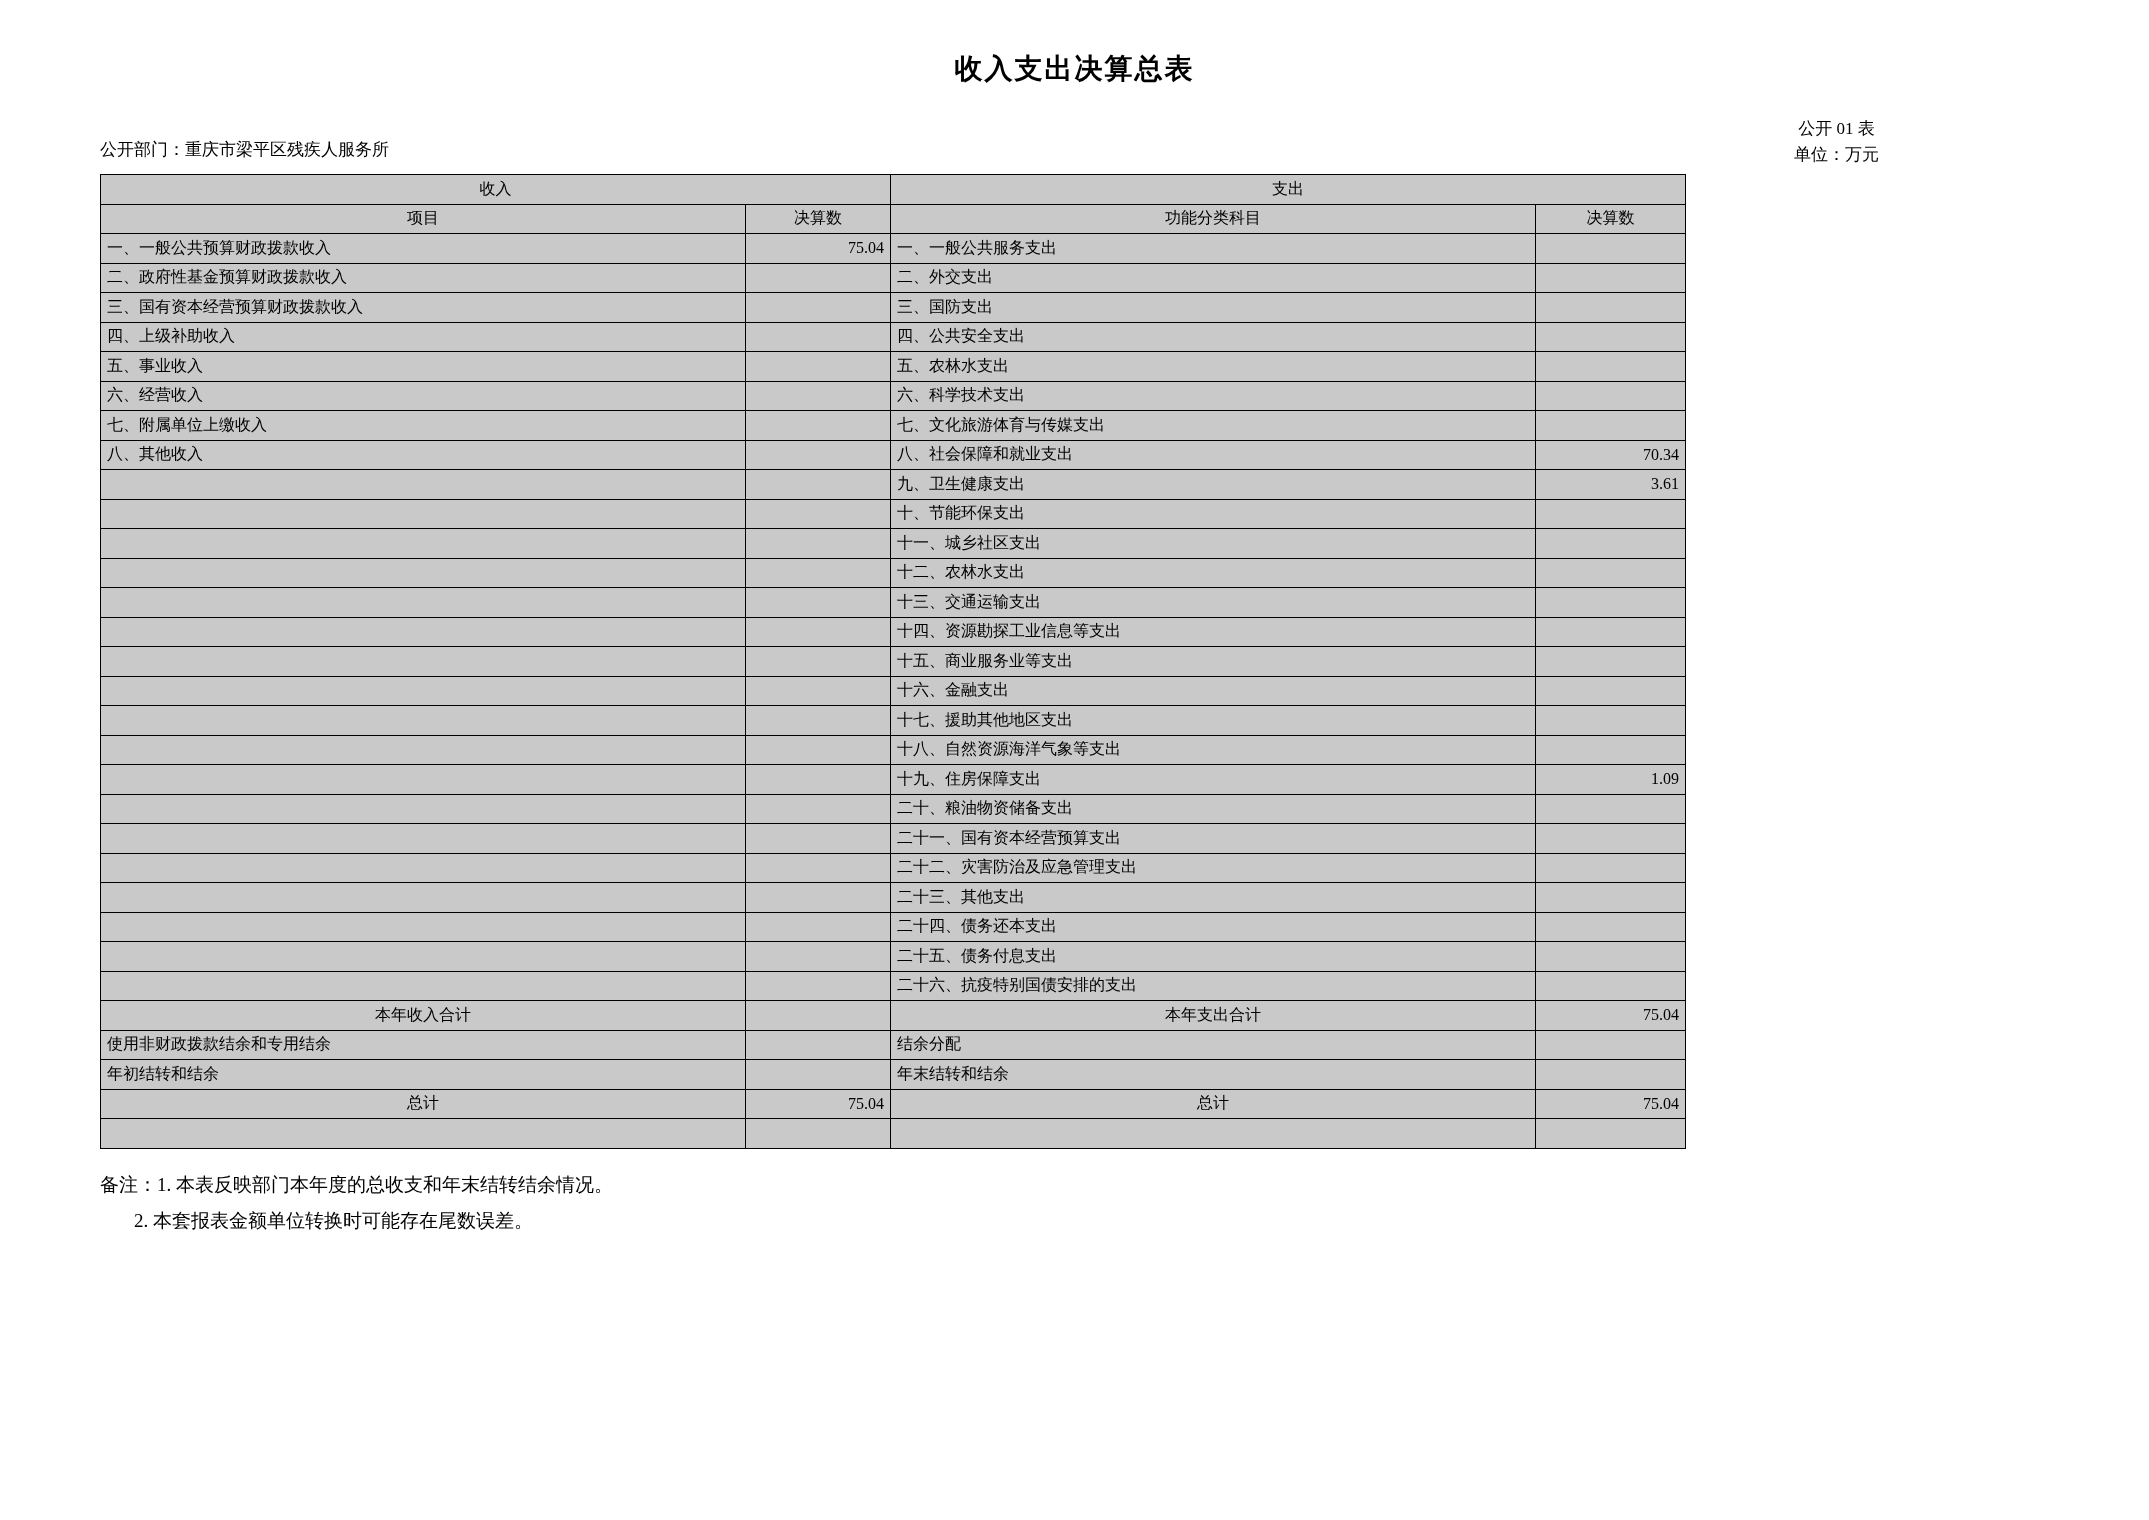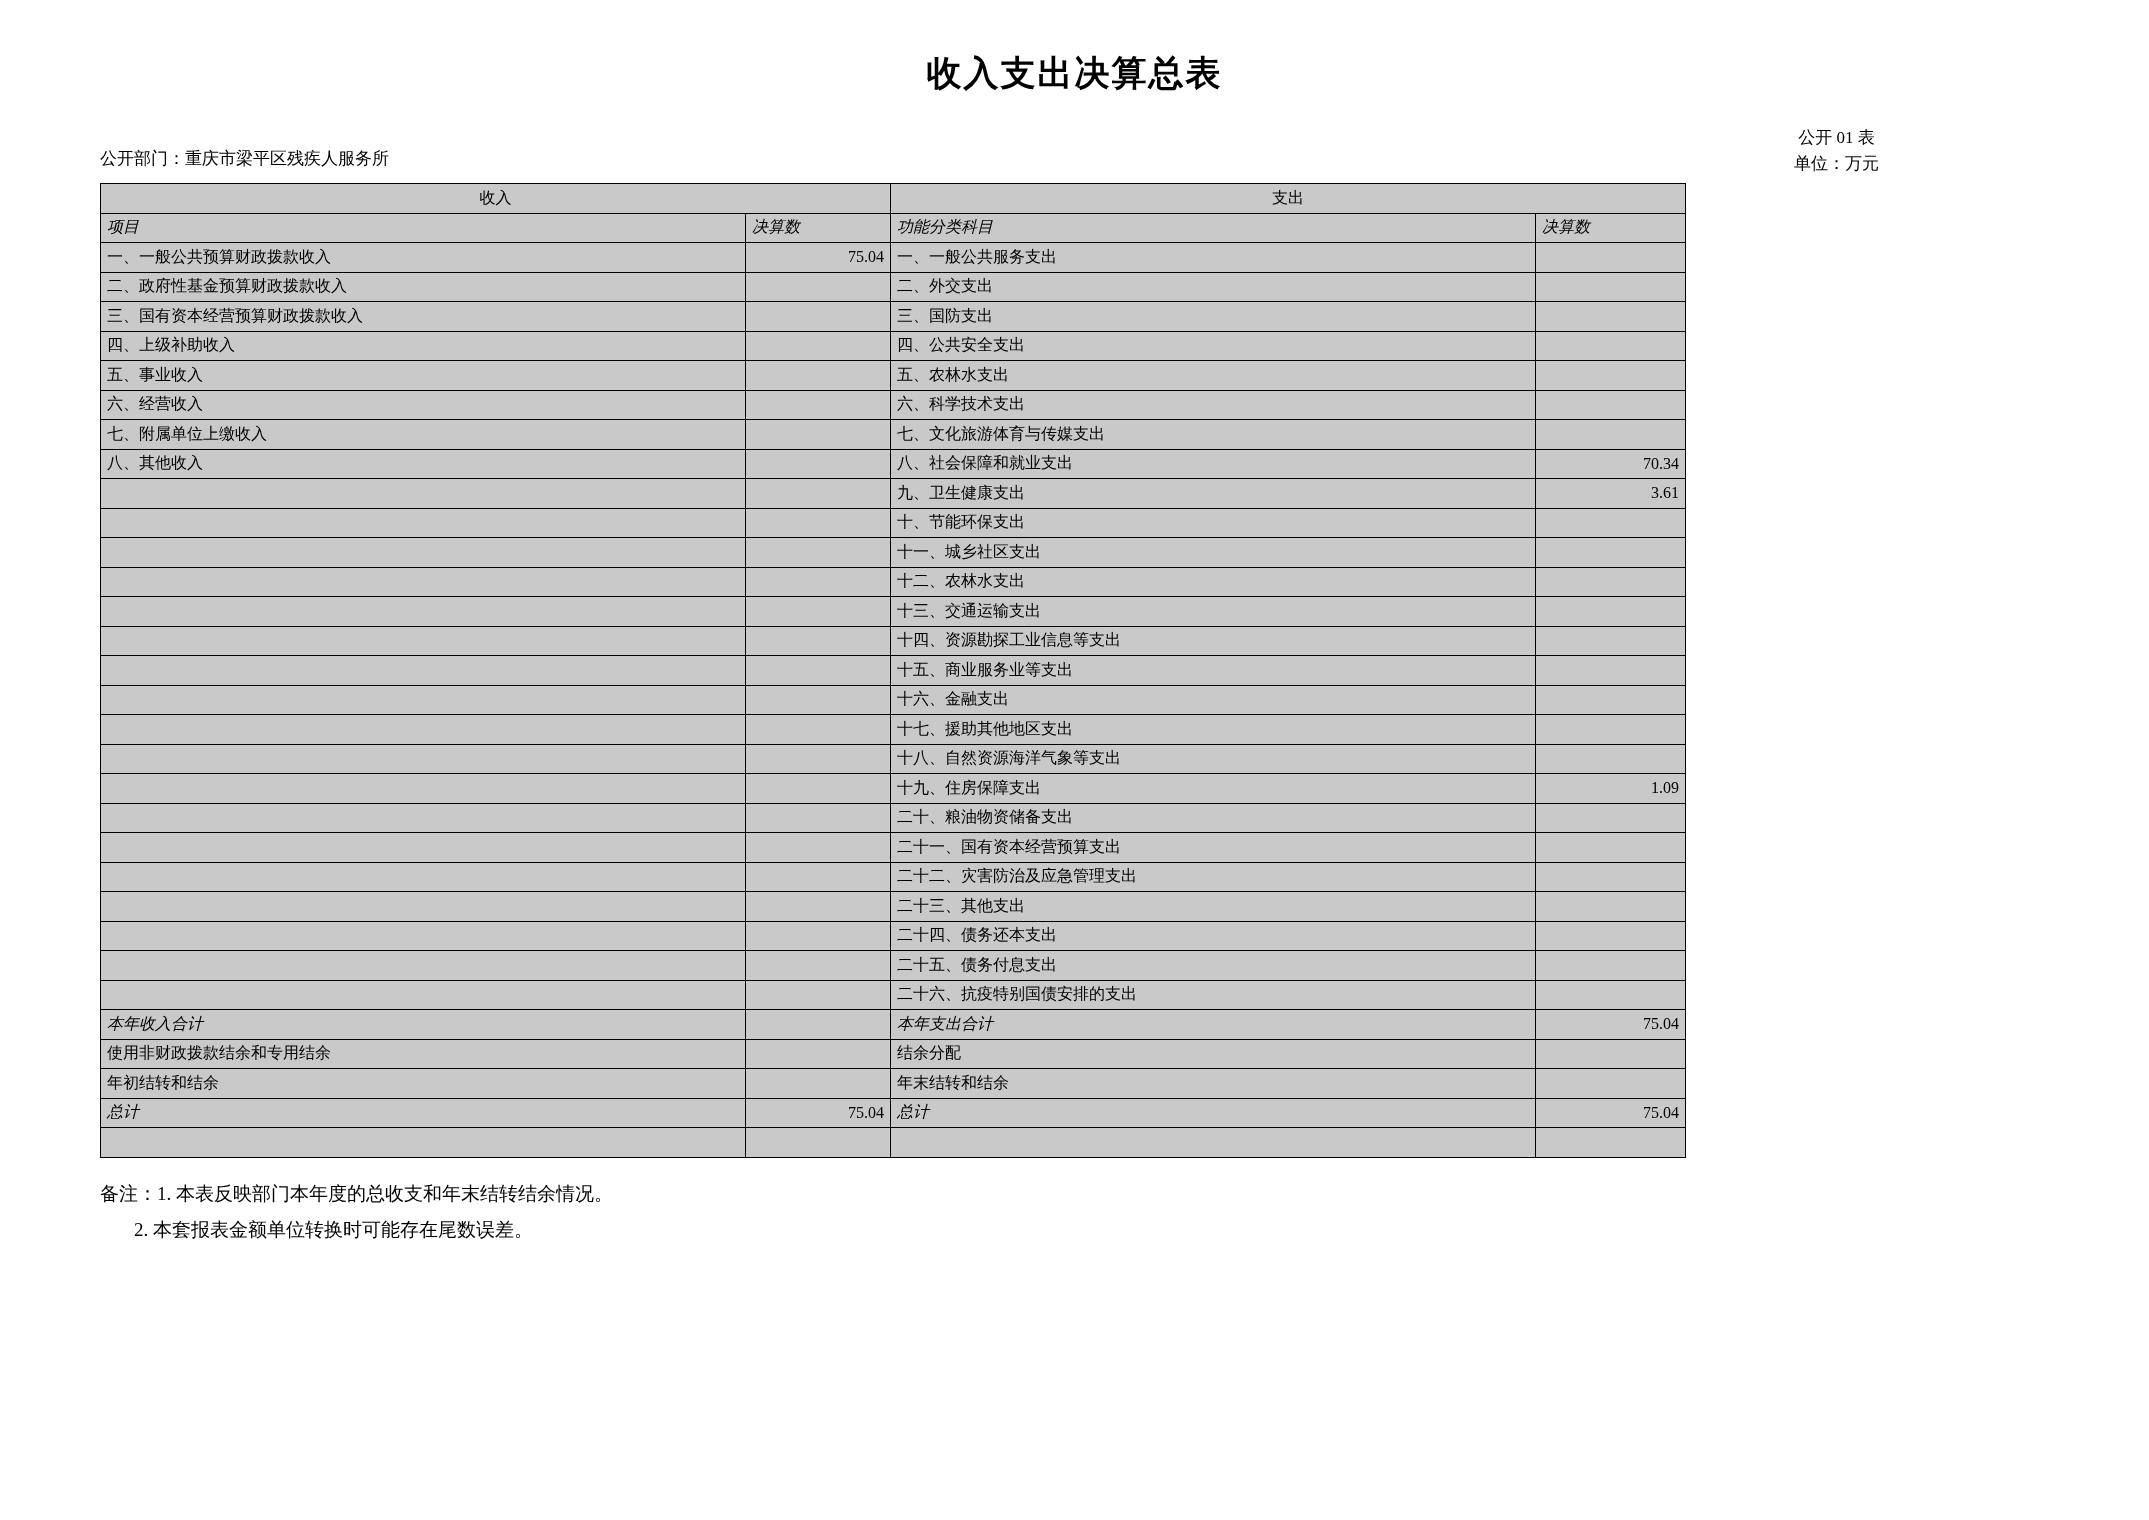--- a/index.html
+++ b/index.html
@@ -16,21 +16,21 @@
   }
   .page {
     position: relative;
     width: 2149px;
     height: 1520px;
     box-sizing: border-box;
     padding: 0;
   }
   .doc-title {
     text-align: center;
-    font-size: 35px;
+    font-size: 28px;
     font-weight: bold;
     letter-spacing: 2px;
     margin-top: 50px;
     margin-bottom: 0;
     font-family: "Liberation Sans", "DejaVu Sans", sans-serif;
   }
   .meta-row {
     position: relative;
     margin-top: 28px;
     height: 54px;
@@ -65,21 +65,21 @@
     height: 28.5px;
     padding: 0 6px;
     background: #c9c9c9;
     font-weight: normal;
     vertical-align: middle;
     overflow: hidden;
     white-space: nowrap;
   }
   .c-label { width: 645px; text-align: left; }
   .c-num   { width: 145px; text-align: right; padding-right: 10px; }
-  .center  { text-align: left; font-style: italic; }
+  .center  { text-align: center; }
   .bold    { font-weight: bold; }
   .grp-head { text-align: center; font-weight: normal; margin-top: 15px; }
   .notes {
     margin-left: 100px;
     margin-top: 18px;
     font-size: 19px;
     line-height: 1.9;
   }
   .notes .n2 { margin-left: 34px; }
 </style>

